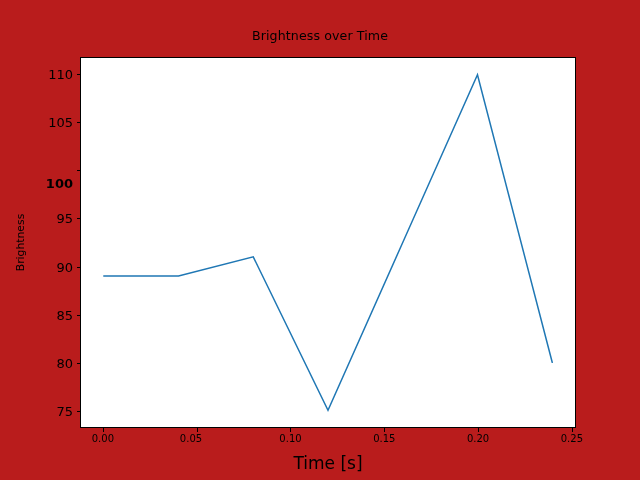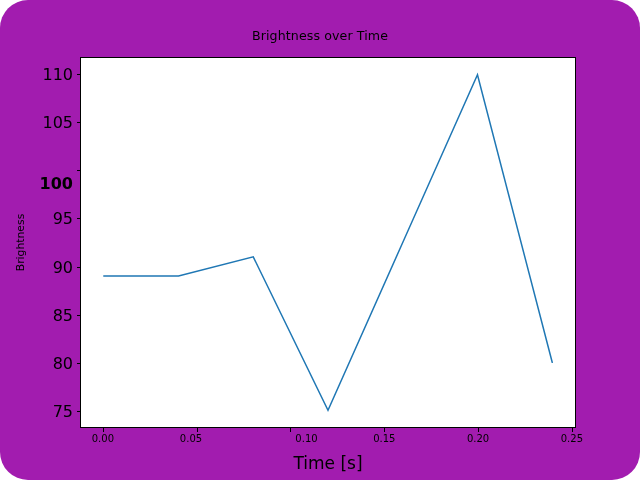--- a/index.html
+++ b/index.html
@@ -10,22 +10,21 @@
   body {
     width: 640px;
     height: 480px;
     font-family: "DejaVu Sans", sans-serif;
     overflow: hidden;
   }
   #figure {
     position: relative;
     width: 640px;
     height: 480px;
-    background: #a21caf;
-    border-radius: 28px;
+    background: #b91c1c;
   }
   #chart-title {
     position: absolute;
     left: 0;
     top: 28px;
     width: 640px;
     text-align: center;
     font-size: 12.6px;
     color: #000000;
     letter-spacing: 0.1px;
@@ -46,21 +45,21 @@
     left: 0;
     top: 0;
     width: 100%;
     height: 100%;
     display: block;
   }
   .ytick-label {
     position: absolute;
     right: 0;
     transform: translateY(-50%);
-    font-size: 16px;
+    font-size: 13px;
     color: #000000;
     text-align: right;
     white-space: nowrap;
   }
   #ytick-labels {
     position: absolute;
     left: 0;
     top: 0;
     width: 73px;
     height: 480px;
@@ -156,21 +155,21 @@
       <div class="xtick-mark" style="left: 102.887px;"></div>
       <div class="xtick-mark" style="left: 196.684px;"></div>
       <div class="xtick-mark" style="left: 290.481px;"></div>
       <div class="xtick-mark" style="left: 384.278px;"></div>
       <div class="xtick-mark" style="left: 478.076px;"></div>
       <div class="xtick-mark" style="left: 571.873px;"></div>
     </div>
   <div id="xtick-labels-wrap">
       <div class="xtick-label" style="left: 102.887px;">0.00</div>
       <div class="xtick-label" style="left: 191px;">0.05</div>
-      <div class="xtick-label" style="left: 290.481px; margin-left: 16px;">0.10</div>
+      <div class="xtick-label" style="left: 290.481px;">0.10</div>
       <div class="xtick-label" style="left: 384.278px;">0.15</div>
       <div class="xtick-label" style="left: 478.076px;">0.20</div>
       <div class="xtick-label" style="left: 571.873px; text-align: center;">0.25</div>
     </div>
 
   <div id="xlabel">Time [s]</div>
 
 </div>
 
 </body></html>

